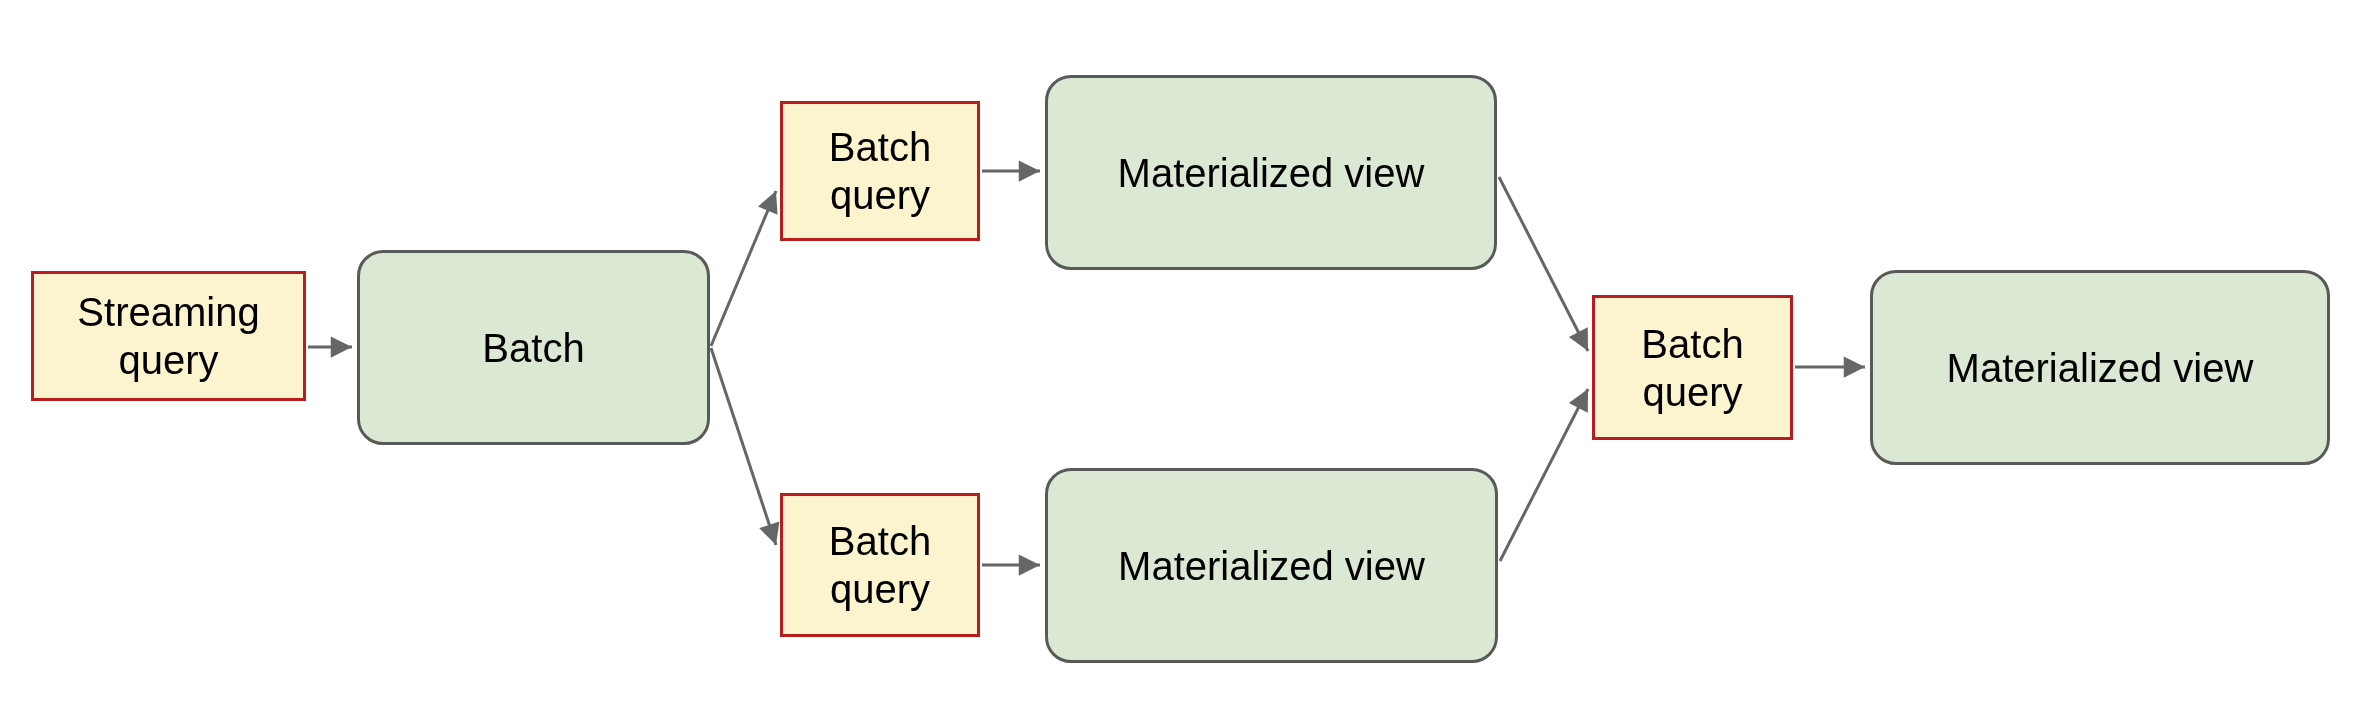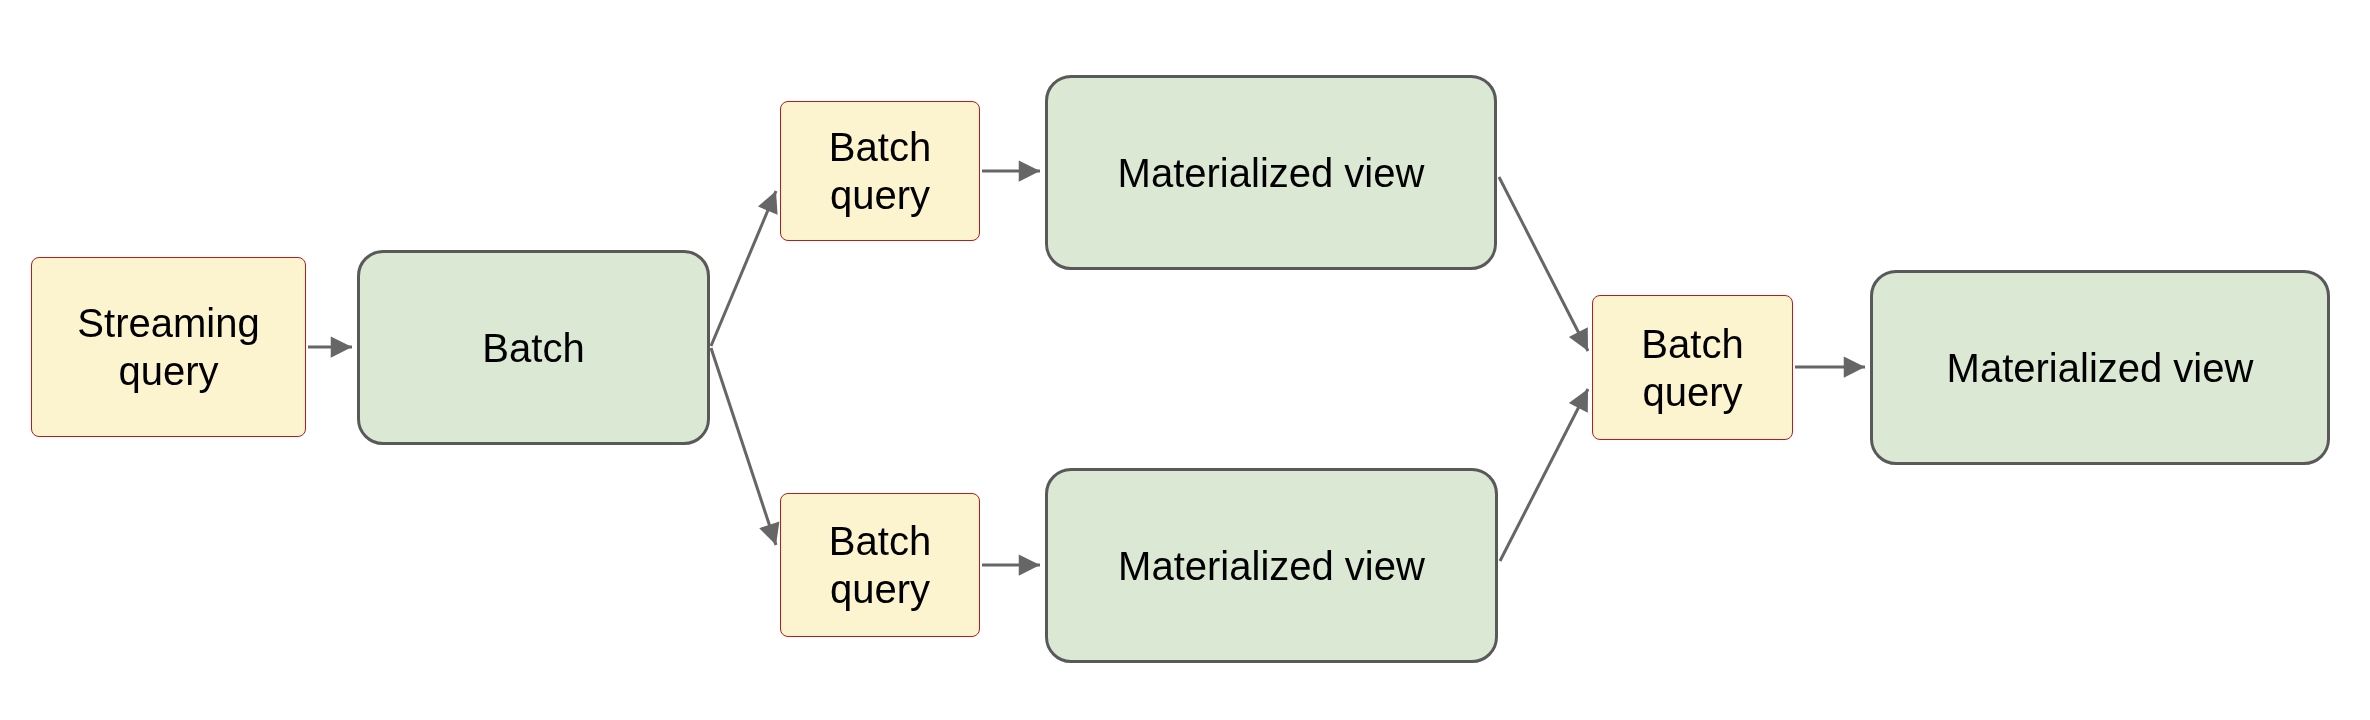--- a/index.html
+++ b/index.html
@@ -30,30 +30,30 @@
     align-items: center;
     justify-content: center;
     text-align: center;
     color: #000000;
     font-size: 40px;
     line-height: 1.2;
     padding: 0 18px;
   }
   .node.query {
     background: #fcf3cf;
-    border: 1px solid #b91c1c;
-    border-radius: 8px;
+    border: 3px solid #b91c1c;
+    border-radius: 0;
   }
   .node.entity {
     background: #dae8d4;
     border: 3px solid #595959;
     border-radius: 26px;
   }
   
-  #n-streaming      { left:  31px; top: 257px; width: 275px; height: 180px; justify-content: flex-end; }
+  #n-streaming      { left:  31px; top: 271px; width: 275px; height: 130px; justify-content: flex-end; }
   #n-table          { left: 357px; top: 250px; width: 353px; height: 195px; }
   #n-batch-top      { left: 780px; top: 101px; width: 200px; height: 140px; }
   #n-mv-top         { left:1045px; top:  75px; width: 452px; height: 195px; }
   #n-batch-bottom   { left: 780px; top: 493px; width: 200px; height: 144px; }
   #n-mv-bottom      { left:1045px; top: 468px; width: 453px; height: 195px; }
   #n-batch-right    { left:1592px; top: 295px; width: 201px; height: 145px; }
   #n-mv-right       { left:1870px; top: 270px; width: 460px; height: 195px; }
 </style>
 </head>
 <body>

